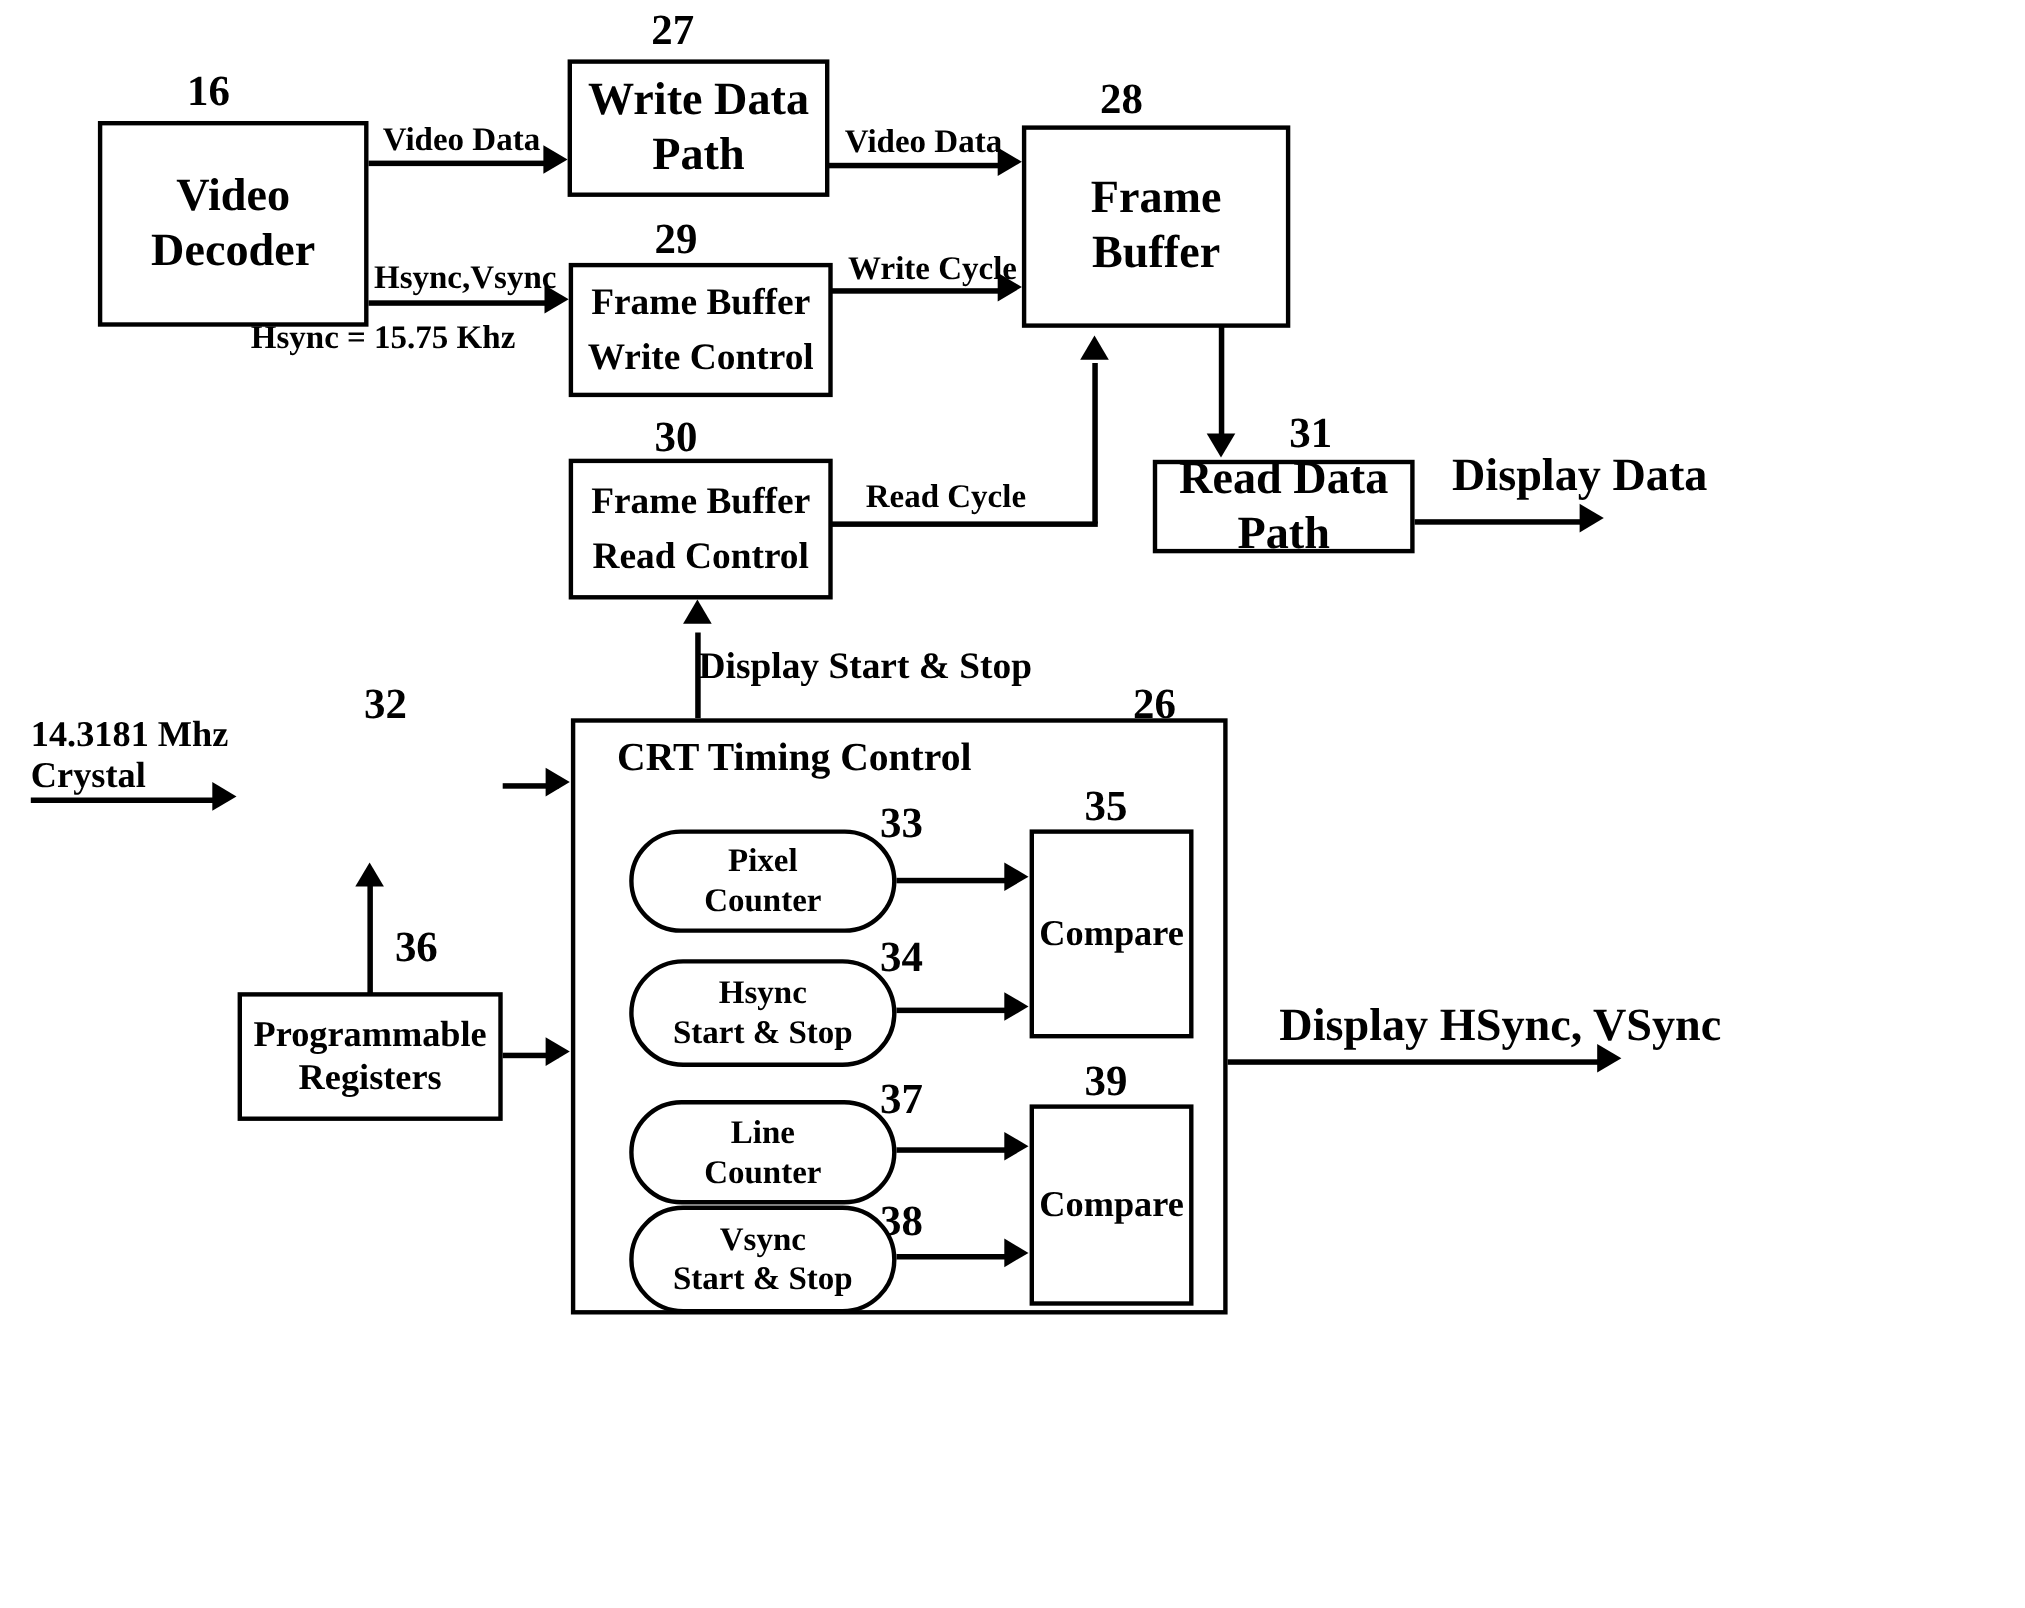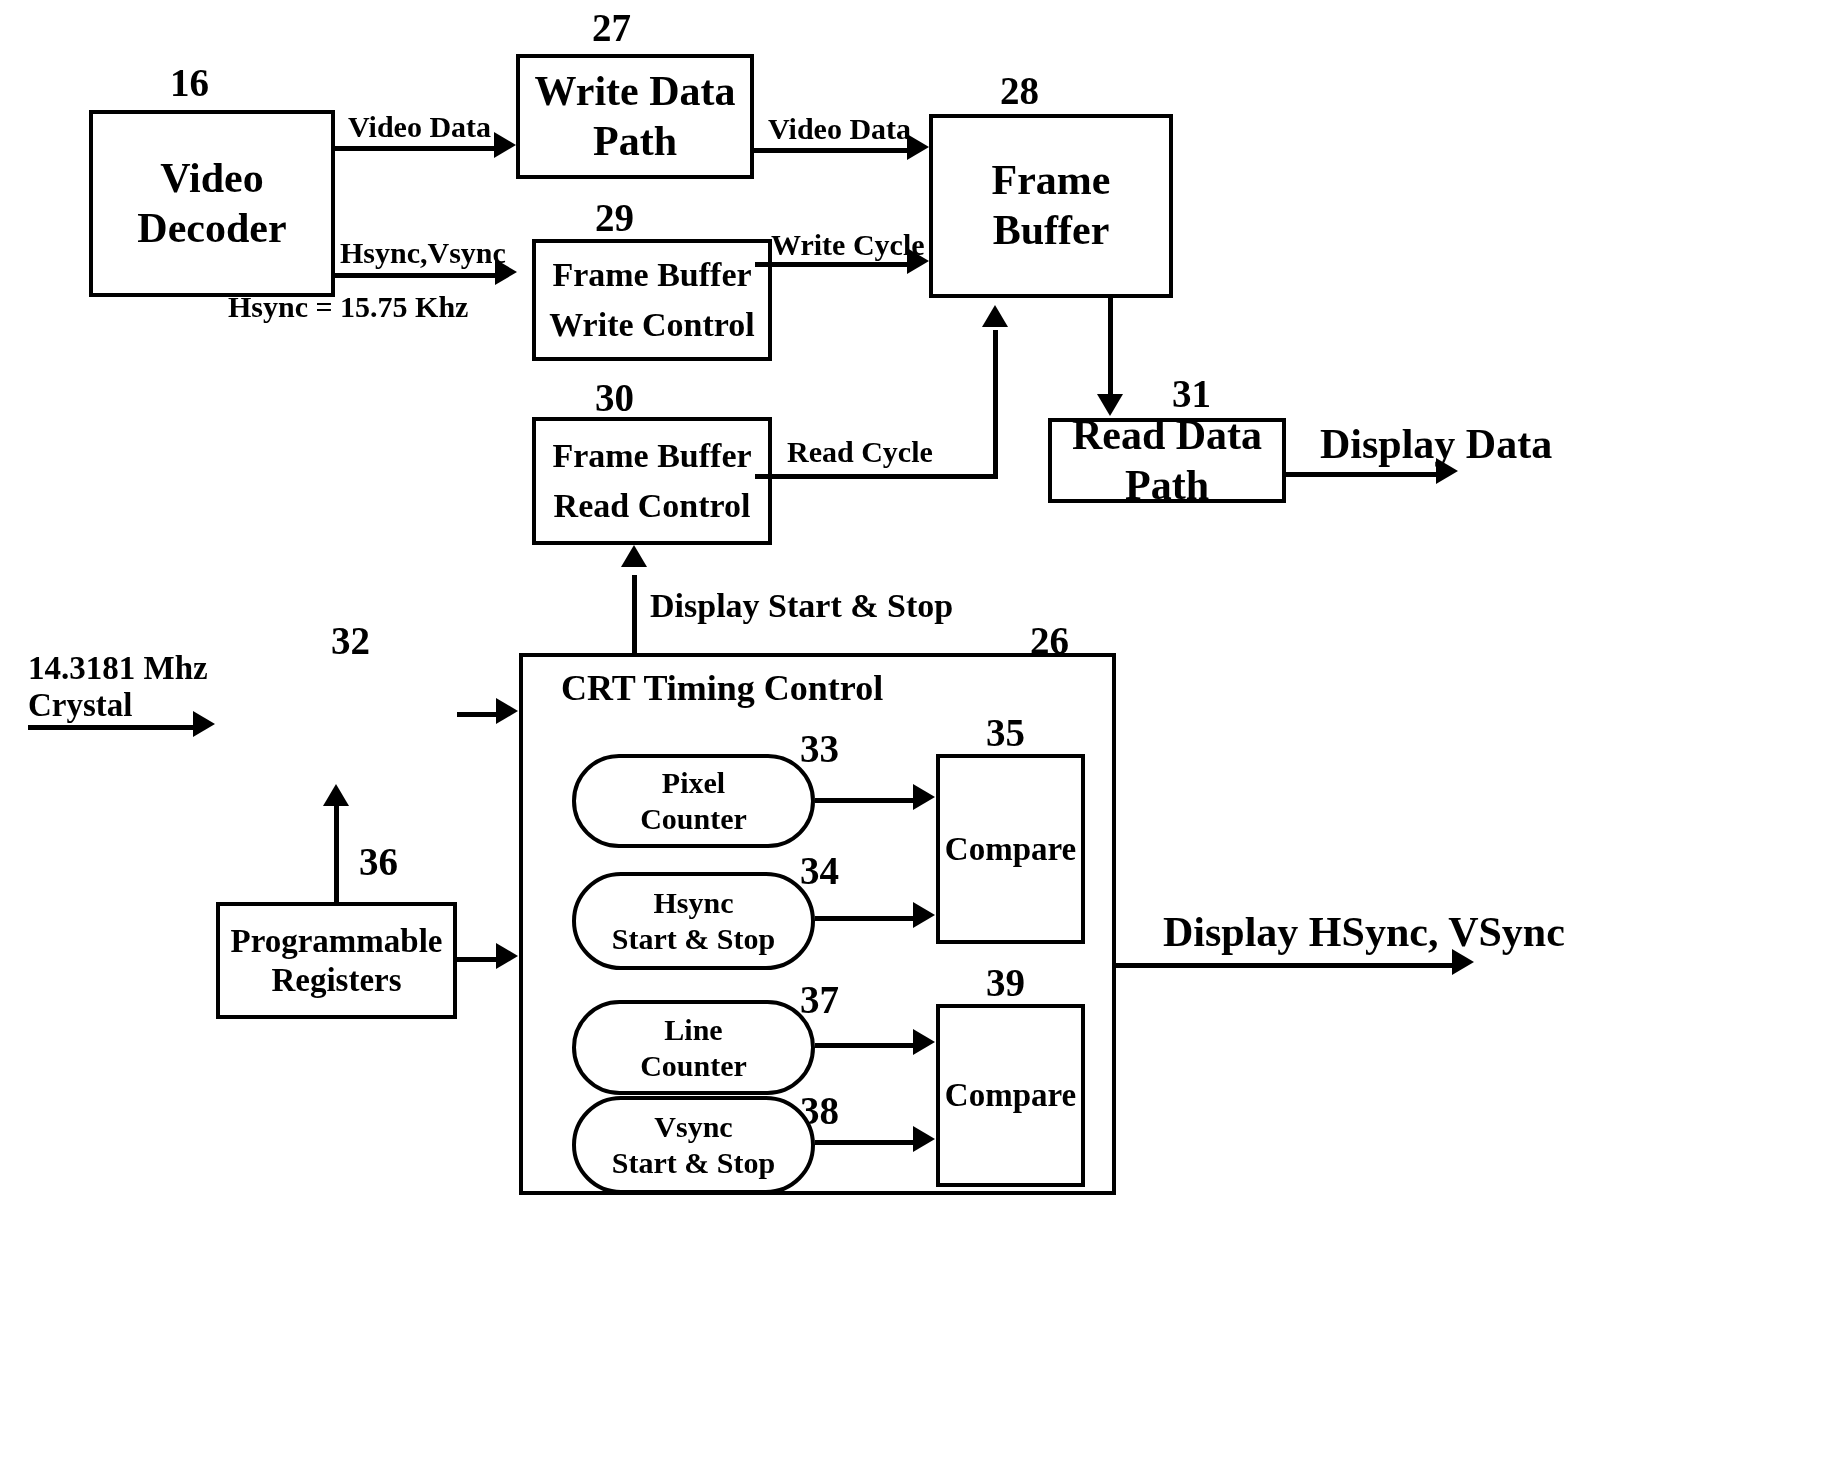--- a/index.html
+++ b/index.html
@@ -85,21 +85,21 @@
     position: absolute;
     width: 0; height: 0;
     border-left: 13px solid transparent;
     border-right: 13px solid transparent;
     border-top: 22px solid #000;
   }
   .t36 { font-size: 36px; }
   .t33 { font-size: 33px; }
   .t30 { font-size: 30px; }
   .t42 { font-size: 42px; }
-  .t34 { font-size: 34px; margin-left: 15px; }
+  .t34 { font-size: 34px; }
 </style>
 </head>
 <body>
 
 <div id="canvas">
 
   <div class="num" style="left:170px; top:60px;">16</div>
   <div class="box t42" style="left:89px; top:110px; width:246px; height:187px;">
     <span>Video</span>
     <span>Decoder</span>
@@ -142,21 +142,21 @@
 
   <div class="num" style="left:1172px; top:371px;">31</div>
   <div class="box t42" style="left:1048px; top:418px; width:238px; height:85px;">
     <span>Read Data</span>
     <span>Path</span>
   </div>
 
   <div class="ln vln" style="left:1108px; top:296px; height:100px;"></div>
   <div class="arr-d" style="left:1097px; top:394px;"></div>
 
-  <div class="lbl t42" style="left:1320px; top:420px;">Display Data</div>
+  <div class="lbl t42" style="left:1320px; top:408px;">Display Data</div>
   <div class="ln hln" style="left:1286px; top:472px; width:153px;"></div>
   <div class="arr-r" style="left:1436px; top:458px;"></div>
 
   <div class="num" style="left:595px; top:375px;">30</div>
   <div class="box t34" style="left:517px; top:417px; width:240px; height:128px;">
     <span style="margin-bottom:10px;">Frame  Buffer</span>
     <span>Read  Control</span>
   </div>
 
   <div class="lbl t30" style="left:787px; top:435px;">Read Cycle</div>

